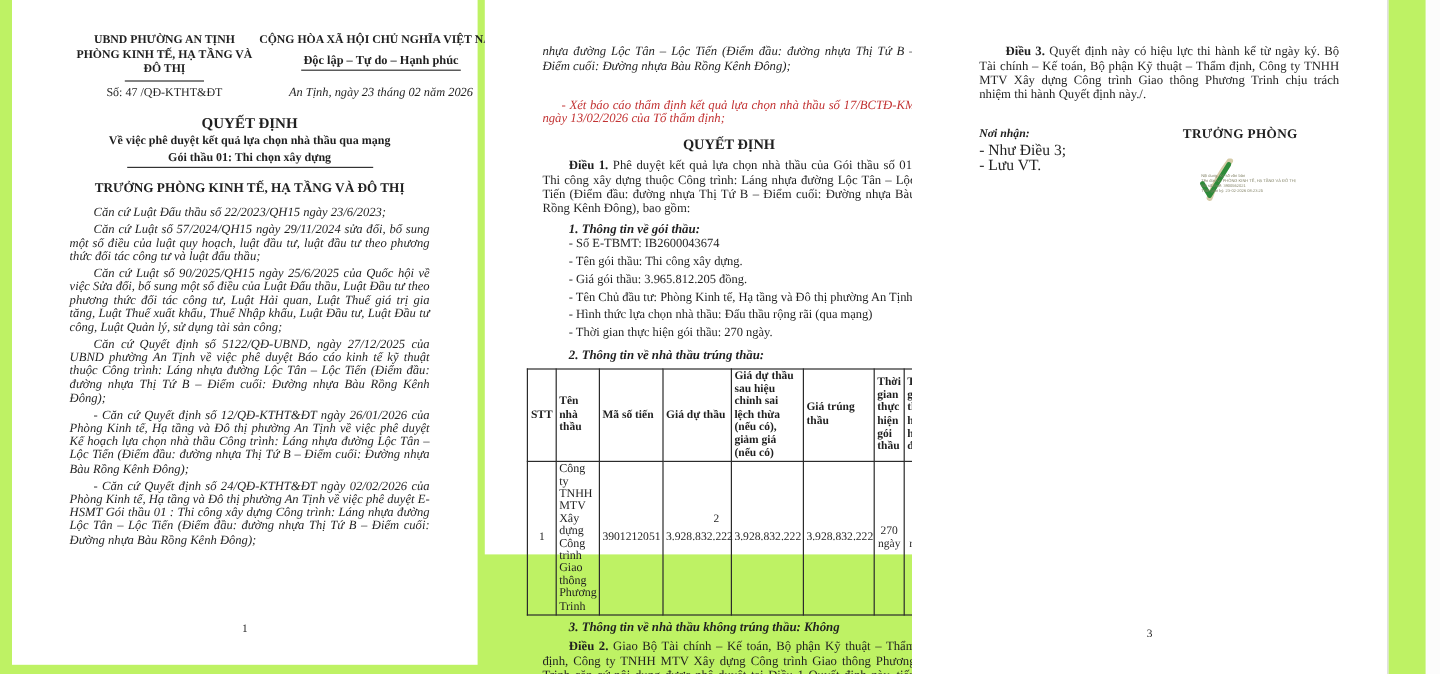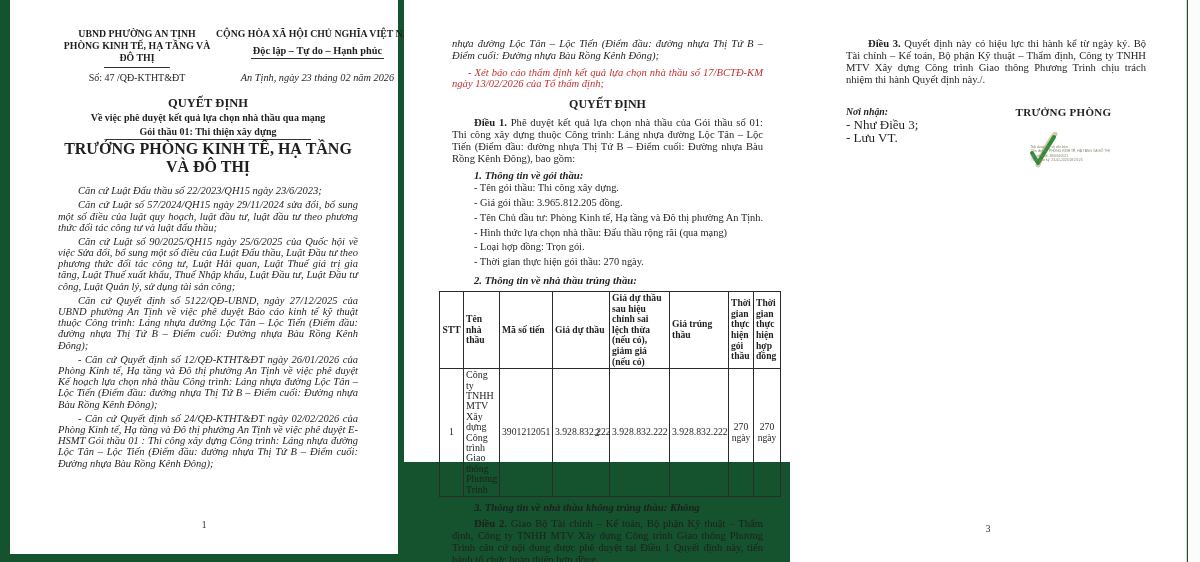--- a/index.html
+++ b/index.html
@@ -1,49 +1,49 @@
 <!DOCTYPE html>
 <html><head>
 <meta charset="utf-8">
 <style>
   * { margin:0; padding:0; box-sizing:border-box; }
   html,body { width:1200px; height:562px; overflow:hidden; }
   body { font-family:"Liberation Serif","DejaVu Serif",serif; color:#1f1f1f; background:#e4e4e4; }
-  .viewport { position:relative; width:1200px; height:562px; background:#14532d; overflow:hidden; }
+  .viewport { position:relative; width:1200px; height:562px; background:#bef264; overflow:hidden; }
   .page { position:absolute; top:0; background:#ffffff; }
   .p1 { left:10px;  width:388px; height:554px; padding:28px 40px 0 48px; }
   .p2 { left:404px; width:386px; height:462px; padding:38px 27px 0 48px; }
-  .p3 { left:790px; width:397px; height:562px; padding:38px 40px 0 56px; border-right:1px solid #d9d9d9; }
+  .p3 { left:760px; width:397px; height:562px; padding:38px 40px 0 56px; border-right:1px solid #d9d9d9; }
   .right-white { position:absolute; left:1188px; top:0; width:12px; height:562px; background:#fcfcfc; }
 
   .b  { font-weight:bold; }
   .it { font-style:italic; }
 
   
   .hdr { display:flex; }
   .hdr-left { width:158px; flex-shrink:0; text-align:center; }
   .hdr-line { font-size:9.8px; line-height:12px; }
   .rule-org { width:66px; border-top:1px solid #333; margin:3px auto 4px; }
   .docnum { font-size:10px; margin-top:1px; }
   .hdr-right { flex:1; text-align:center; }
   .nowrap { white-space:nowrap; }
   .motto { display:inline-block; font-size:10.3px; line-height:13px; border-bottom:1px solid #333; padding:0 2px 1px; margin-top:1px; }
   .place-date { font-size:10.3px; margin-top:13px; }
   .title-block { text-align:center; margin-top:13px; }
   .doc-title { font-size:12.5px; line-height:14px; }
   .sub { font-size:10px; line-height:13.2px; margin-top:1px; }
   .rule-title { width:205px; border-top:1px solid #333; margin:1px auto 0; }
-  .authority { text-align:center; font-size:16px; margin-top:0; }
+  .authority { text-align:center; font-size:11px; margin-top:11px; }
   .recitals { margin-top:9px; }
   .recital { font-style:italic; text-align:justify; font-size:10.5px; line-height:11.3px; text-indent:20px; margin-bottom:2.5px; }
   .pagenum { position:absolute; bottom:24px; left:0; right:0; text-align:center; font-size:9.5px; }
 
   
   .cont { font-style:italic; text-align:justify; font-size:10.6px; line-height:11.8px; }
-  .note { font-style:italic; text-indent:16px; text-align:justify; margin-top:5px; font-size:10.6px; line-height:11.8px; }
+  .note { font-style:italic; text-indent:16px; text-align:justify; margin-top:21px; font-size:10.6px; line-height:11.8px; }
   .decide { text-align:center; font-size:12px; margin-top:7px; }
   .art { font-size:10.6px; line-height:12px; text-align:justify; text-indent:22px; margin-top:5px; }
   .sec { font-weight:bold; font-style:italic; font-size:10.7px; line-height:12px; text-indent:22px; margin-top:4px; }
   .li  { font-size:10.4px; line-height:14.8px; text-indent:22px; white-space:nowrap; overflow:hidden; }
   .bidtable { border-collapse:collapse; table-layout:fixed; width:341px; margin:5px 0 0 -13px; }
   .bidtable th, .bidtable td { border:1px solid #2b2b2b; padding:1px 2px; font-size:9.6px; line-height:10.6px; vertical-align:middle; }
   .bidtable th { font-weight:bold; text-align:left; }
   .bidtable th.c, .bidtable td.c { text-align:center; }
   .bidtable td.name { vertical-align:top; font-size:10px; line-height:10.4px; }
   .bidtable td.num { font-size:9.7px; text-align:center; }
@@ -76,21 +76,21 @@
       <div class="hdr-right">
         <div class="hdr-line b nowrap">CỘNG HÒA XÃ HỘI CHỦ NGHĨA VIỆT NAM</div>
         <div class="motto b nowrap">Độc lập – Tự do – Hạnh phúc</div>
         <div class="place-date it">An Tịnh, ngày 23 tháng 02 năm 2026</div>
       </div>
     </div>
 
     <div class="title-block">
       <div class="doc-title b">QUYẾT ĐỊNH</div>
       <div class="sub b">Về việc phê duyệt kết quả lựa chọn nhà thầu qua mạng</div>
-      <div class="sub b">Gói thầu 01: Thi thiện xây dựng</div>
+      <div class="sub b">Gói thầu 01: Thi chọn xây dựng</div>
       <div class="rule-title"></div>
     </div>
 
     <div class="authority b">TRƯỞNG PHÒNG KINH TẾ, HẠ TẦNG VÀ ĐÔ THỊ</div>
 
     <div class="recitals">
       <p class="recital">Căn cứ Luật Đấu thầu số 22/2023/QH15 ngày 23/6/2023;</p>
       <p class="recital">Căn cứ Luật số 57/2024/QH15 ngày 29/11/2024 sửa đổi, bổ sung một số điều của luật quy hoạch, luật đầu tư, luật đầu tư theo phương thức đối tác công tư và luật đấu thầu;</p>
       <p class="recital">Căn cứ Luật số 90/2025/QH15 ngày 25/6/2025 của Quốc hội về việc Sửa đổi, bổ sung một số điều của Luật Đấu thầu, Luật Đầu tư theo phương thức đối tác công tư, Luật Hải quan, Luật Thuế giá trị gia tăng, Luật Thuế xuất khẩu, Thuế Nhập khẩu, Luật Đầu tư, Luật Đầu tư công, Luật Quản lý, sử dụng tài sản công;</p>
       <p class="recital">Căn cứ Quyết định số 5122/QĐ-UBND, ngày 27/12/2025 của UBND phường An Tịnh về việc phê duyệt Báo cáo kinh tế kỹ thuật thuộc Công trình: Láng nhựa đường Lộc Tân – Lộc Tiến (Điểm đầu: đường nhựa Thị Tứ B – Điểm cuối: Đường nhựa Bàu Rồng Kênh Đông);</p>
@@ -103,25 +103,25 @@
   </div>
 
   <div class="page p2">
     <p class="cont">nhựa đường Lộc Tân – Lộc Tiến (Điểm đầu: đường nhựa Thị Tứ B – Điểm cuối: Đường nhựa Bàu Rồng Kênh Đông);</p>
     <p class="note" style="color:#c23232;">- Xét báo cáo thẩm định kết quả lựa chọn nhà thầu số 17/BCTĐ-KM ngày 13/02/2026 của Tổ thẩm định;</p>
     <div class="decide b">QUYẾT ĐỊNH</div>
 
     <p class="art"><b>Điều 1.</b><span> Phê duyệt kết quả lựa chọn nhà thầu của Gói thầu số 01: Thi công xây dựng thuộc Công trình: Láng nhựa đường Lộc Tân – Lộc Tiến (Điểm đầu: đường nhựa Thị Tứ B – Điểm cuối: Đường nhựa Bàu Rồng Kênh Đông), bao gồm:</span></p>
 
     <p class="sec">1. Thông tin về gói thầu:</p>
+    <p class="li">- Số E-TBMT: IB2600043674</p>
     <p class="li">- Tên gói thầu: Thi công xây dựng.</p>
     <p class="li">- Giá gói thầu: 3.965.812.205 đồng.</p>
     <p class="li">- Tên Chủ đầu tư: Phòng Kinh tế, Hạ tầng và Đô thị phường An Tịnh.</p>
     <p class="li">- Hình thức lựa chọn nhà thầu: Đấu thầu rộng rãi (qua mạng)</p>
-    <p class="li">- Loại hợp đồng: Trọn gói.</p>
     <p class="li">- Thời gian thực hiện gói thầu: 270 ngày.</p>
 
     <p class="sec">2. Thông tin về nhà thầu trúng thầu:</p>
 
     <table class="bidtable">
       <colgroup>
         <col style="width:24px">
           <col style="width:36px">
           <col style="width:53px">
           <col style="width:57px">

